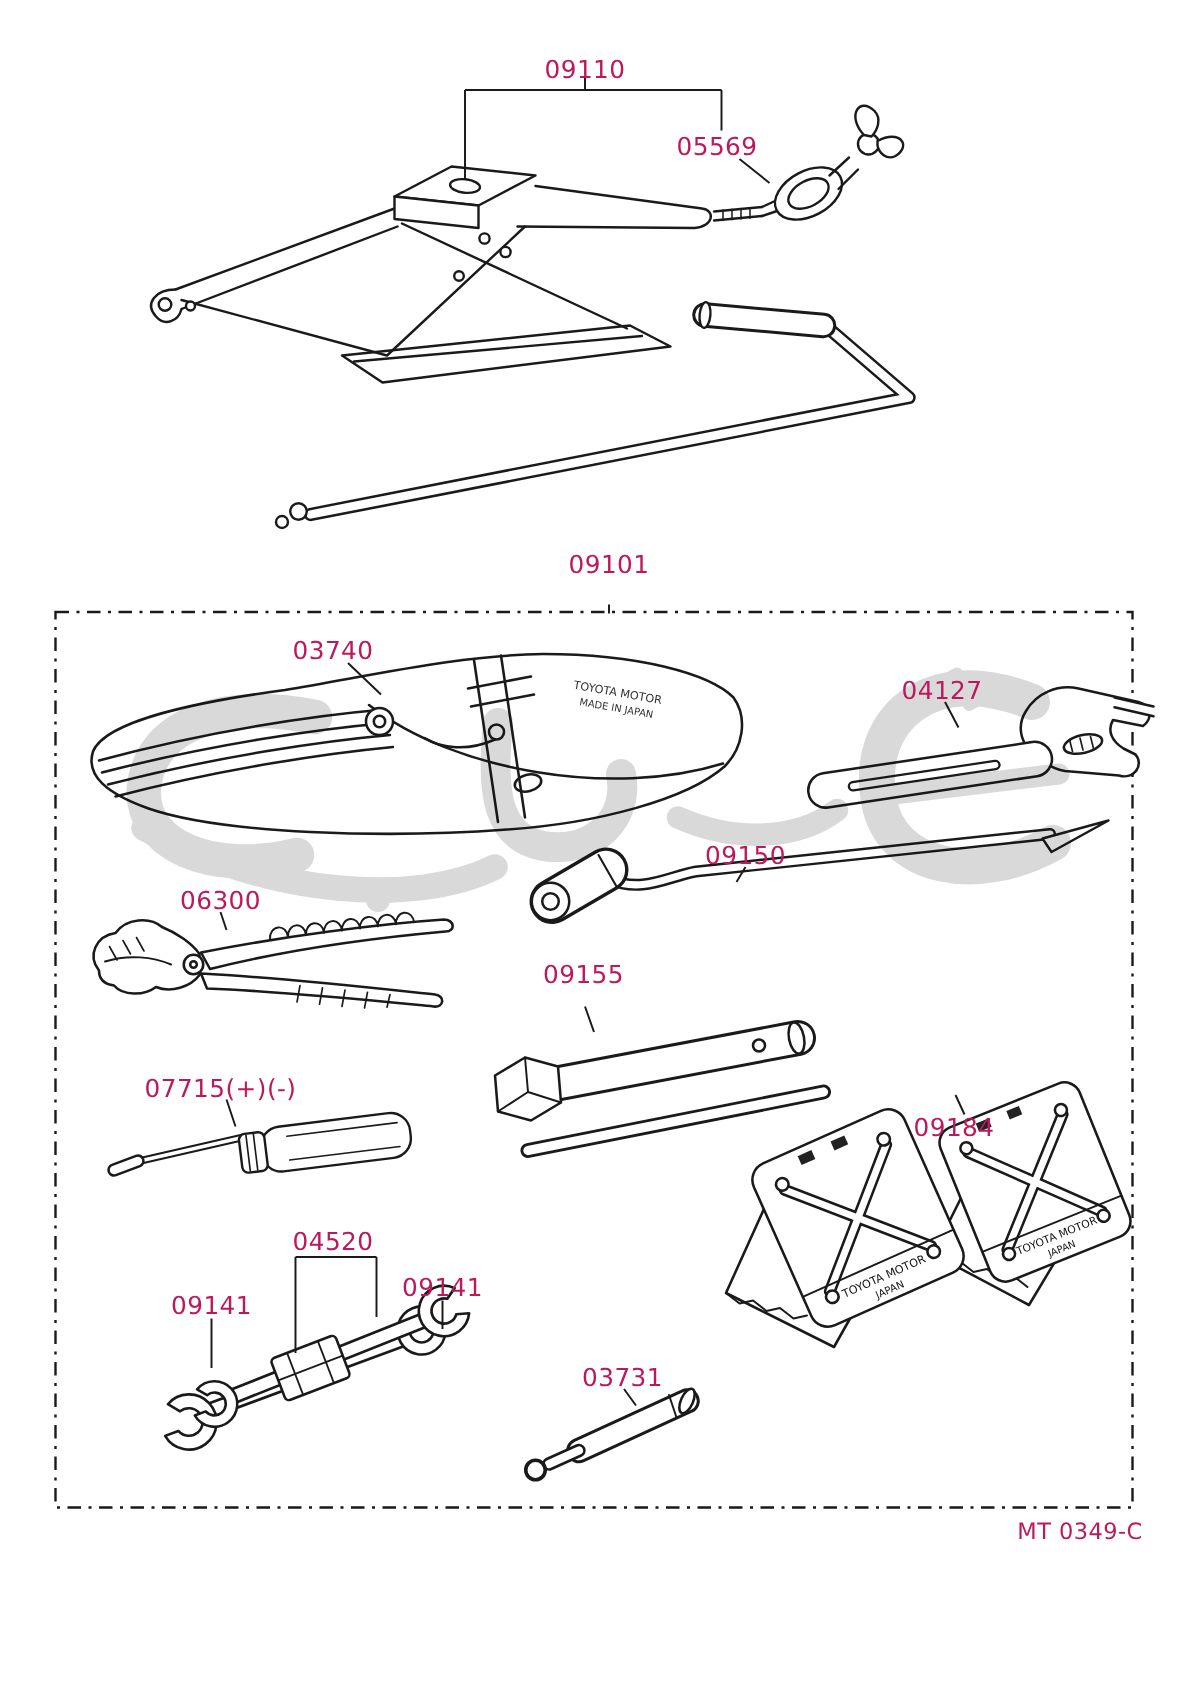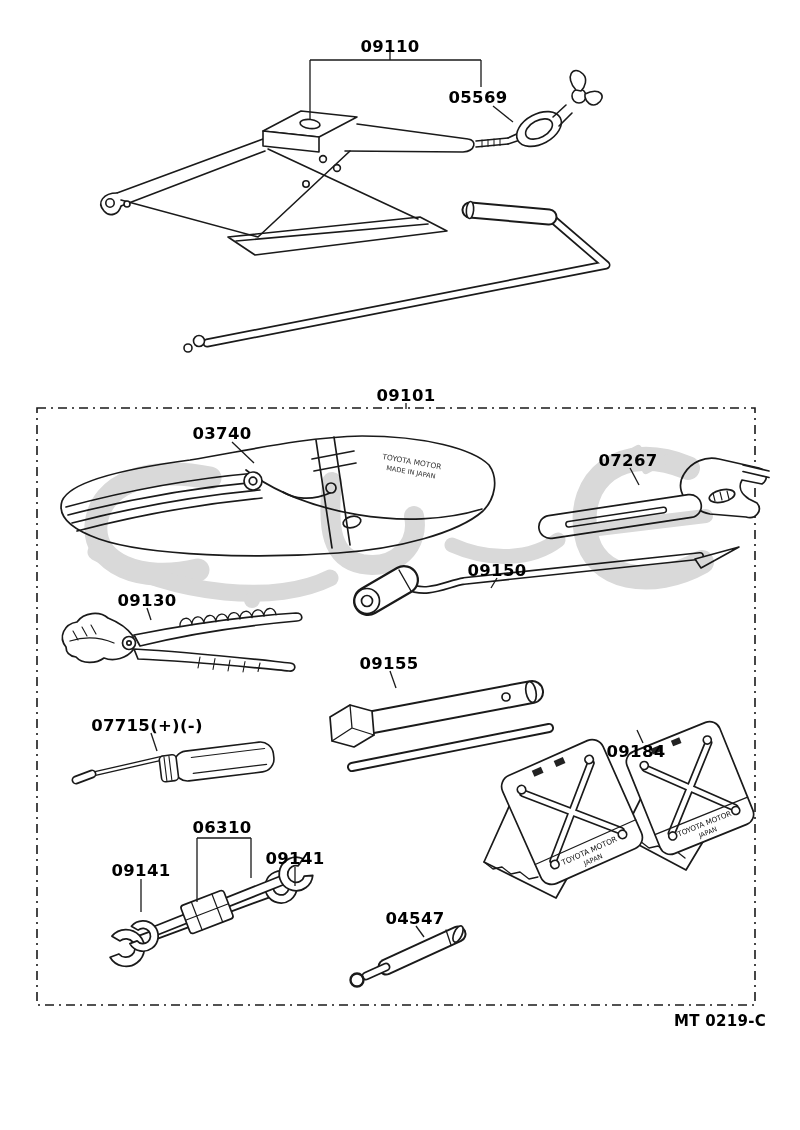--- a/index.html
+++ b/index.html
@@ -1,20 +1,20 @@
 <!DOCTYPE html>
 <html><head>
 <meta charset="utf-8">
 <style>
   html,body{margin:0;padding:0;background:#fff;}
   .canvas{position:relative;width:800px;height:1130px;background:#ffffff;
           font-family:"DejaVu Sans",sans-serif;overflow:hidden;}
   .canvas > svg{position:absolute;left:0;top:0;}
   .lbl{position:absolute;transform:translateX(-50%);font-size:16.5px;
-       letter-spacing:.3px;color:#000000;white-space:nowrap;font-weight:700;}
+       letter-spacing:.3px;color:#be185d;white-space:nowrap;font-weight:400;}
   svg text{font-family:"DejaVu Sans",sans-serif;}
 </style>
 </head>
 <body>
 
 <div class="canvas">
 
 <svg width="800" height="1130" viewBox="0 0 800 1130">
 
   <g stroke="#1a1a1a" stroke-width="1.6" fill="none" stroke-linecap="round" stroke-linejoin="round">
@@ -227,27 +227,27 @@
     <path d="M637,730 L643,743"></path>
     <path d="M197,838 L251,838 M197,838 L197,902 M251,838 L251,878"></path>
     <path d="M141,879 L141,912"></path>
     <path d="M295,867 L295,886"></path>
     <path d="M416,926 L424,937"></path>
   </g>
 </svg>
 
 <div class="lbl" style="left:390px;top:37px">09110</div>
 <div class="lbl" style="left:478px;top:88px">05569</div>
-<div class="lbl" style="left:406px;top:386px">09101</div>
+<div class="lbl" style="left:406px;top:367px">09101</div>
 <div class="lbl" style="left:222px;top:424px">03740</div>
-<div class="lbl" style="left:628px;top:451px">07267</div>
+<div class="lbl" style="left:628px;top:451px">04127</div>
 <div class="lbl" style="left:497px;top:561px">09150</div>
-<div class="lbl" style="left:147px;top:591px">09130</div>
-<div class="lbl" style="left:389px;top:654px">09155</div>
+<div class="lbl" style="left:147px;top:591px">06300</div>
+<div class="lbl" style="left:389px;top:640px">09155</div>
 <div class="lbl" style="left:147px;top:716px">07715(+)(-)</div>
 <div class="lbl" style="left:636px;top:742px">09184</div>
-<div class="lbl" style="left:222px;top:818px">06310</div>
+<div class="lbl" style="left:222px;top:818px">04520</div>
 <div class="lbl" style="left:141px;top:861px">09141</div>
 <div class="lbl" style="left:295px;top:849px">09141</div>
-<div class="lbl" style="left:415px;top:909px">04547</div>
-<div class="lbl" style="left:720px;top:1012px;font-size:15px">MT 0219-C</div>
+<div class="lbl" style="left:415px;top:909px">03731</div>
+<div class="lbl" style="left:720px;top:1012px;font-size:15px">MT 0349-C</div>
 
 </div>
 
 </body></html>

